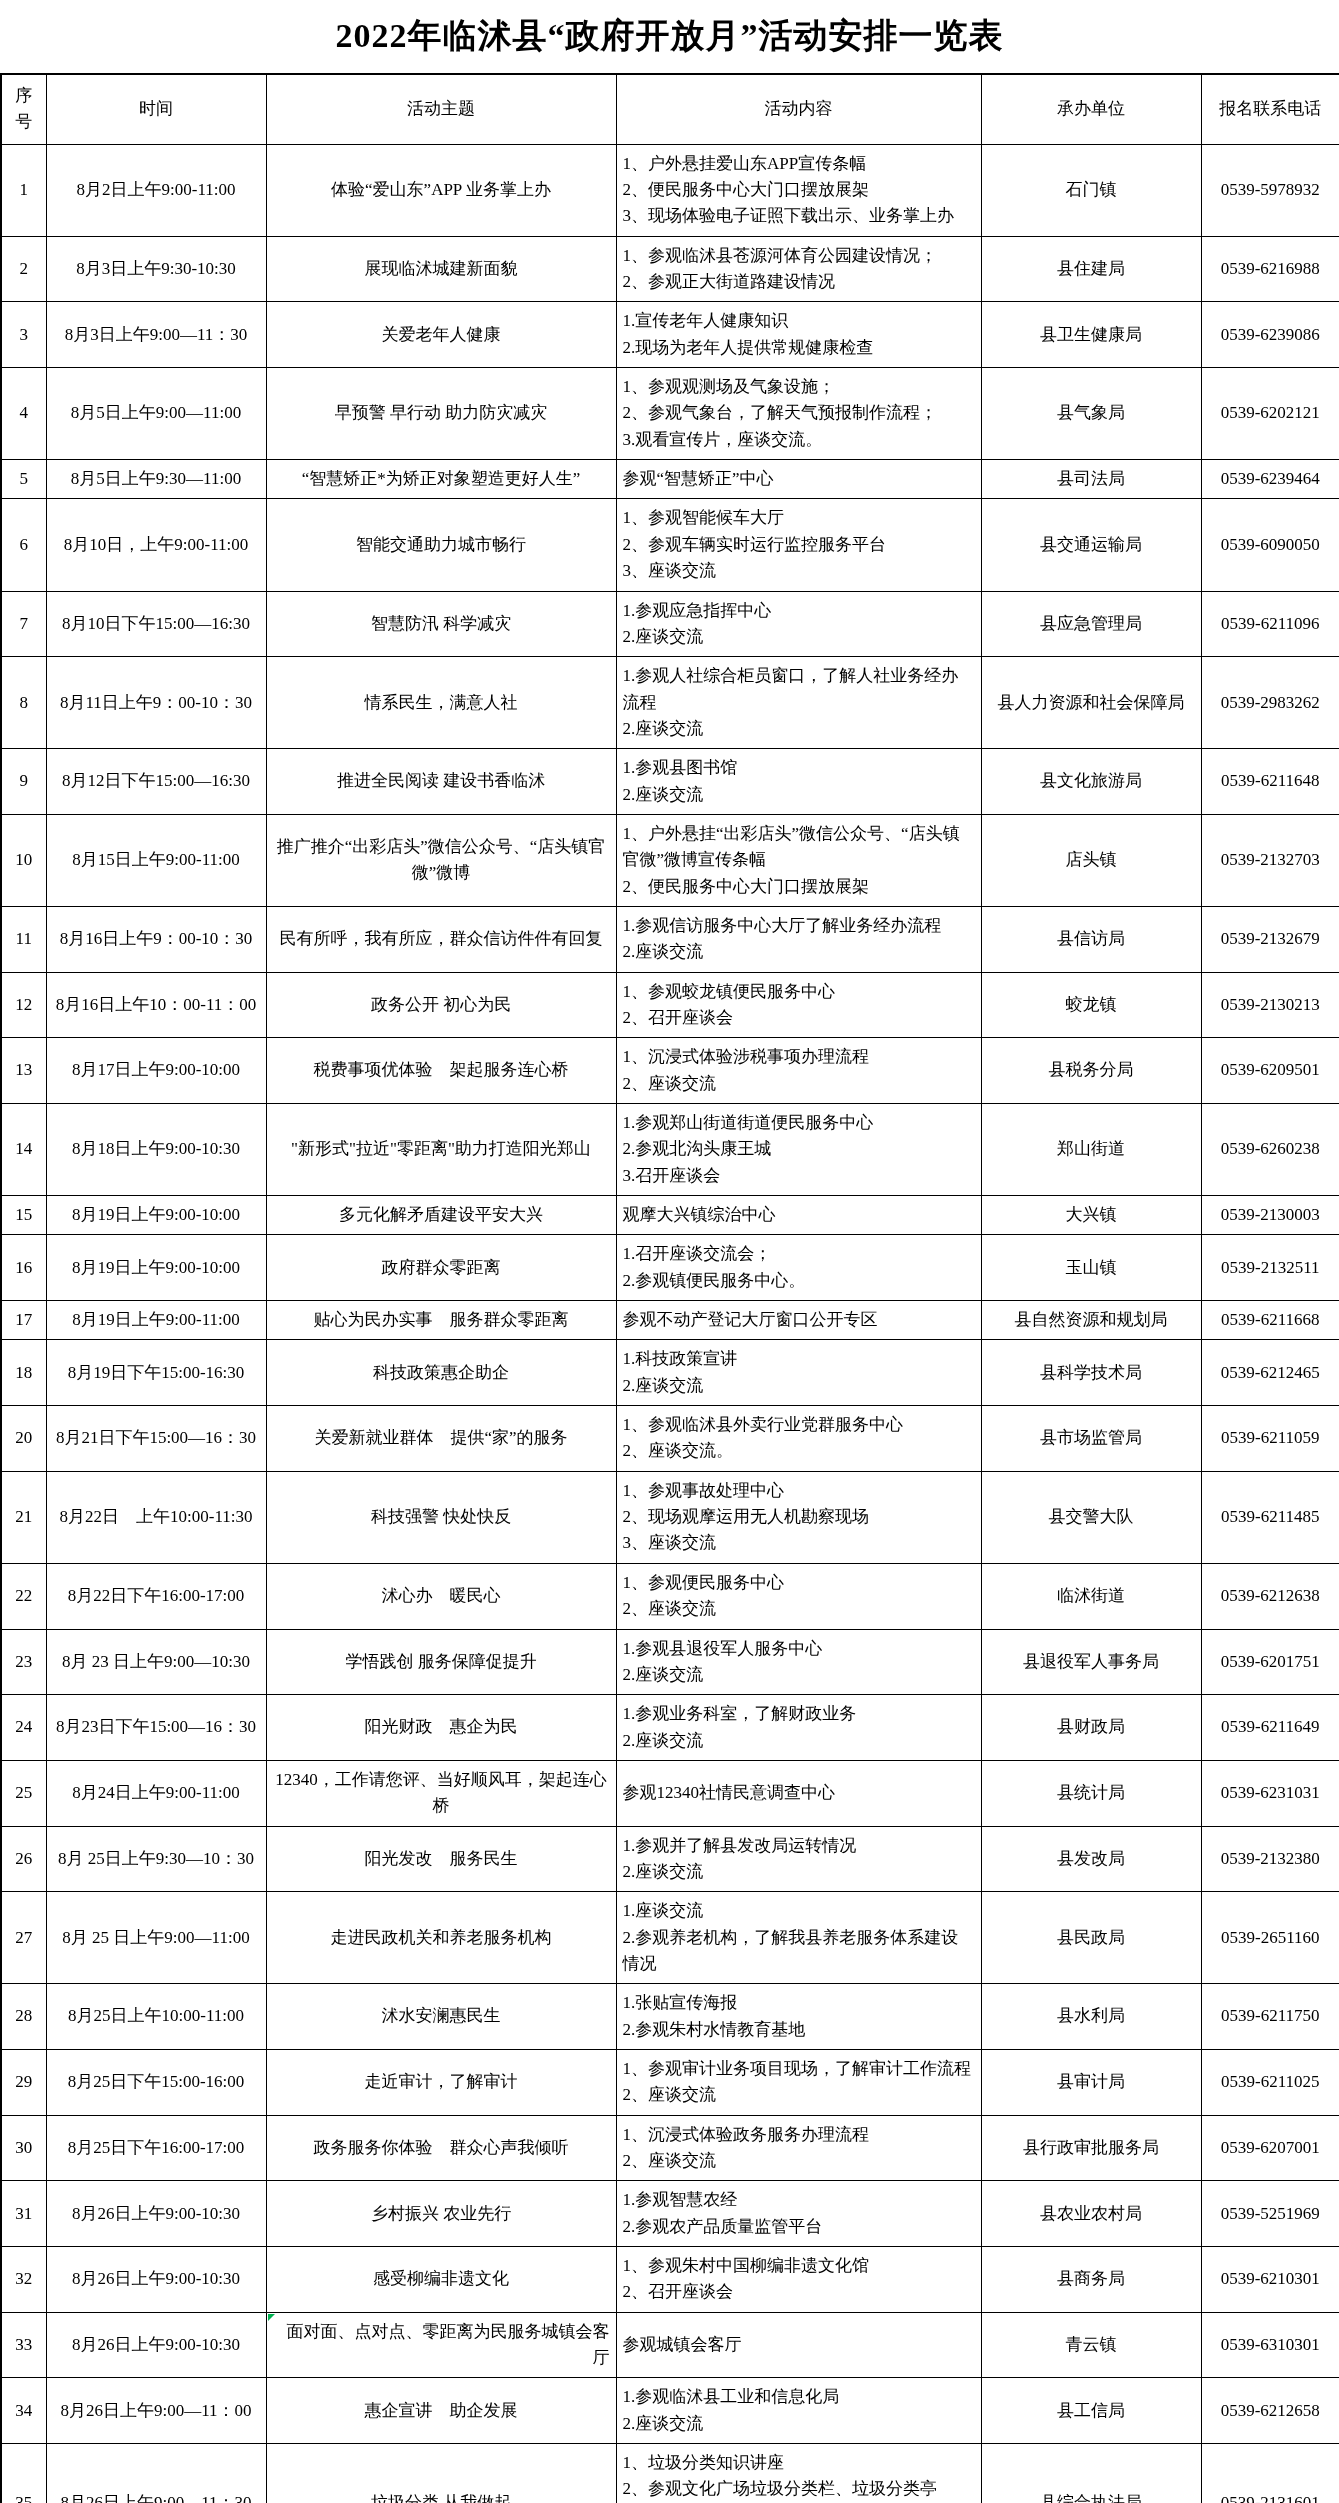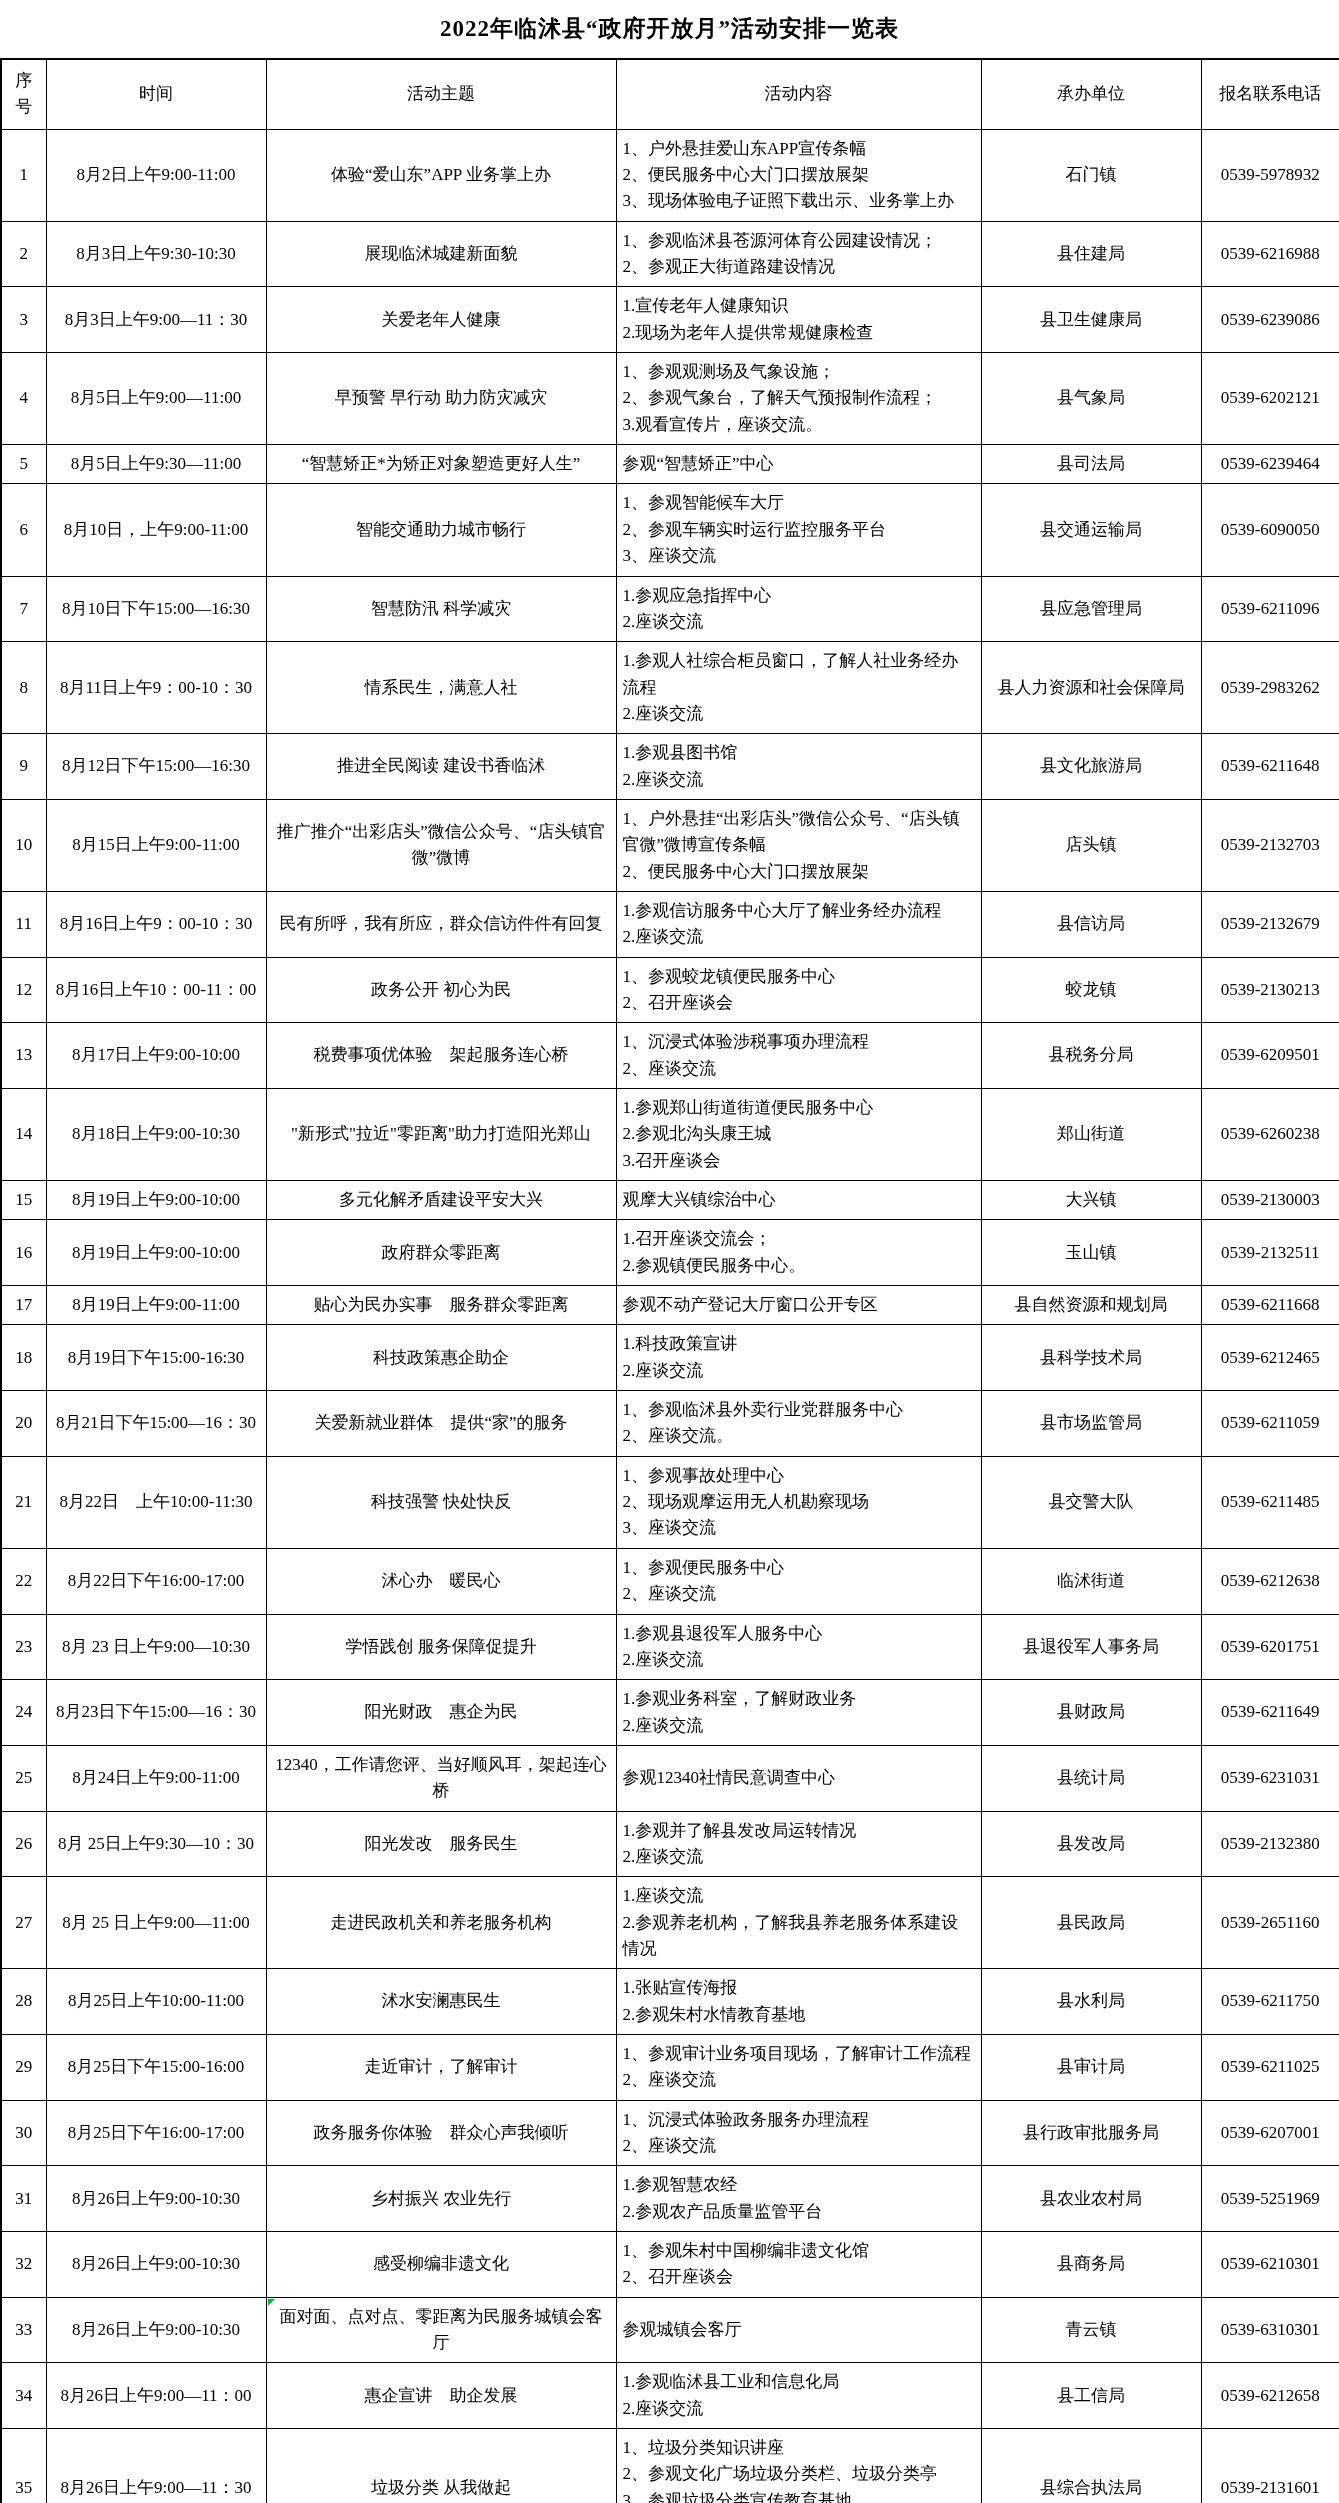--- a/index.html
+++ b/index.html
@@ -8,21 +8,21 @@
     background: #ffffff;
     color: #000000;
     font-family: "Liberation Serif", "DejaVu Serif", serif;
   }
   .page {
     width: 1339px;
     background: #ffffff;
   }
   .title {
     text-align: center;
-    font-size: 23px;
+    font-size: 34px;
     font-weight: bold;
     letter-spacing: 1px;
     padding: 13px 0 14px 0;
     border-radius: 24px;
   }
   table.schedule {
     width: 1339px;
     border-collapse: collapse;
     table-layout: fixed;
     border: 2px solid #000;
@@ -48,20 +48,21 @@
     white-space: nowrap;
     padding-left: 2px;
     padding-right: 2px;
   }
   td.content {
     text-align: left;
     white-space: pre-line;
   }
   td.theme.marker {
     position: relative;
+    text-align: right;
   }
   td.theme.marker::before {
     content: "";
     position: absolute;
     left: 1px;
     top: 1px;
     width: 0;
     height: 0;
     border-top: 7px solid #00b050;
     border-right: 7px solid transparent;

